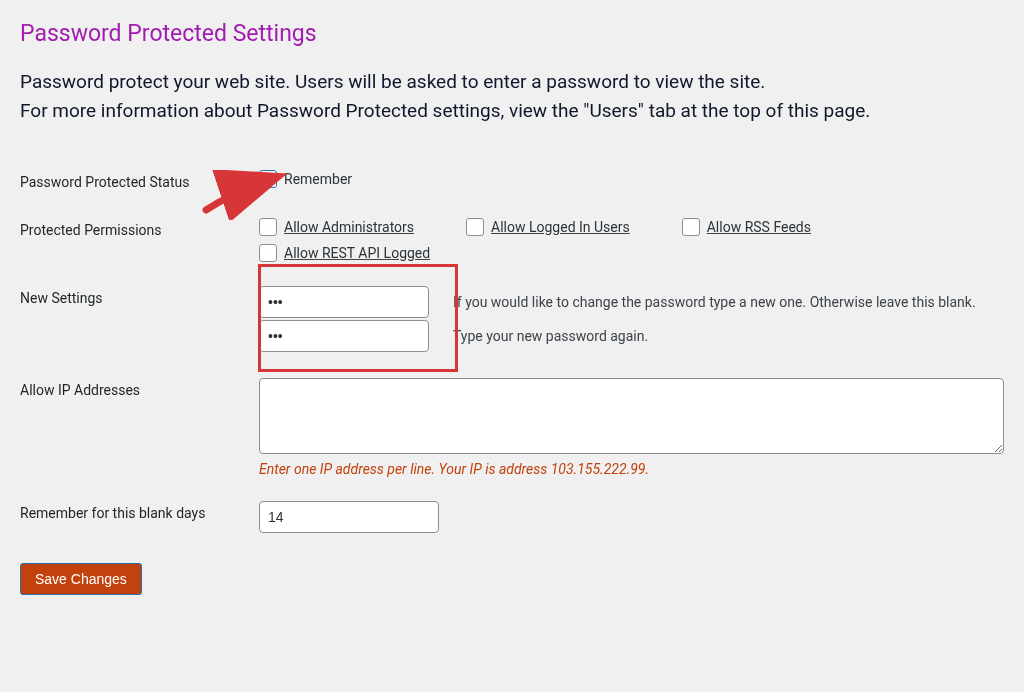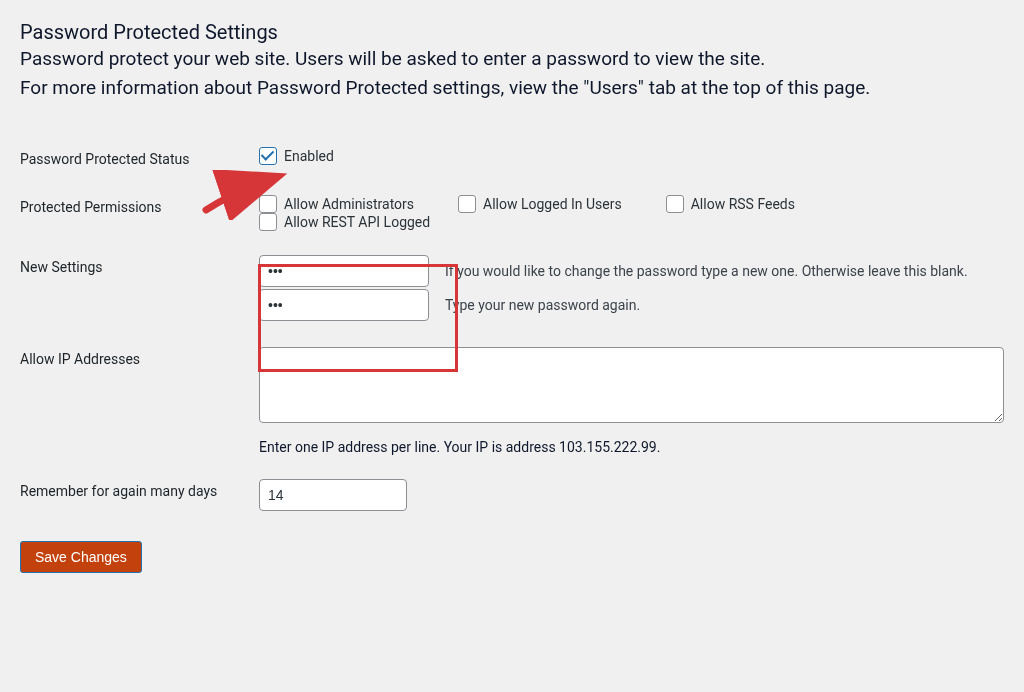--- a/index.html
+++ b/index.html
@@ -10,24 +10,24 @@
     body {
       font-family: -apple-system, BlinkMacSystemFont, "Segoe UI", Roboto, Oxygen-Sans, Ubuntu, Cantarell, "Helvetica Neue", sans-serif;
       background: #f0f0f1;
       color: #2c3338;
       font-size: 14px;
       padding: 20px;
       width: 1024px;
       height: 692px;
     }
     h1 {
-      font-size: 20px;
+      font-size: 23px;
       font-weight: 400;
-      color: #0f172a;
-      margin-bottom: 0;
+      color: #a21caf;
+      margin-bottom: 20px;
     }
     .description {
       color: #0f172a;
       font-size: 19px;
       line-height: 1.55;
       margin-bottom: 32px;
     }
     .form-table {
       width: 100%;
       border-collapse: collapse;
@@ -80,21 +80,22 @@
     .checkbox-label {
       display: inline-block;
       vertical-align: middle;
       margin-right: 22px;
       color: #2c3338;
     }
     .checkbox-group {
       display: flex;
       flex-wrap: wrap;
       align-items: center;
-      gap: 0;
+      gap: 8px;
+      text-decoration: underline;
     }
     .checkbox-item {
       display: flex;
       align-items: center;
       margin-right: 22px;
     }
     input[type="password"],
     input[type="text"],
     input[type="number"] {
       border: 1px solid #8c8f94;
@@ -102,54 +103,55 @@
       background: #fff;
       padding: 4px 8px;
       font-size: 14px;
       color: #2c3338;
       height: 32px;
     }
     input[type="password"] {
       width: 170px;
     }
     input[type="number"] {
-      width: 148px;
+      width: 180px;
     }
     textarea {
       border: 1px solid #8c8f94;
       border-radius: 4px;
       background: #fff;
       padding: 6px 8px;
       font-size: 14px;
       width: 745px;
       height: 76px;
       resize: vertical;
       font-family: inherit;
     }
     .password-row {
       display: flex;
       align-items: center;
       margin-bottom: 2px;
     }
     .password-hint {
-      margin-left: 16px;
+      margin-left: 24px;
       color: #3c434a;
     }
     .red-box {
       position: absolute;
       border: 3px solid #d63638;
       width: 200px;
       height: 108px;
       left: 238px;
       top: 244px;
       pointer-events: none;
     }
     .ip-hint {
-      margin-top: 13px;
-      color: #0f172a;
+      margin-top: 4px;
+      color: #c2410c;
+      font-style: italic;
     }
     .submit-btn {
       background: #c2410c;
       color: #fff;
       border: 1px solid #2271b1;
       border-radius: 3px;
       padding: 7px 14px;
       font-size: 14px;
       cursor: pointer;
       margin-top: 18px;
@@ -176,21 +178,21 @@
     <span>For more information about Password Protected settings, view the "Users" tab at the top of this page.</span>
   </p>
 
   <table class="form-table">
     <tbody>
       <tr>
         <th>Password Protected Status</th>
         <td>
           <div class="checkbox-item">
             <input type="checkbox" checked="" style="">
-            <span class="checkbox-label">Enabled</span>
+            <span class="checkbox-label">Remember</span>
           </div>
         </td>
       </tr>
       <tr>
         <th>Protected Permissions</th>
         <td>
           <div class="checkbox-group">
             <div class="checkbox-item">
               <input type="checkbox" style="">
               <span class="checkbox-label">Allow Administrators</span>
@@ -224,21 +226,21 @@
         </td>
       </tr>
       <tr>
         <th>Allow IP Addresses</th>
         <td>
           <textarea style=""></textarea>
           <p class="ip-hint">Enter one IP address per line. Your IP is address 103.155.222.99.</p>
         </td>
       </tr>
       <tr>
-        <th>Remember for again many days</th>
+        <th>Remember for this blank days</th>
         <td>
           <input type="number" value="14" style="">
         </td>
       </tr>
     </tbody>
   </table>
 
   <button class="submit-btn">Save Changes</button>
 
   

